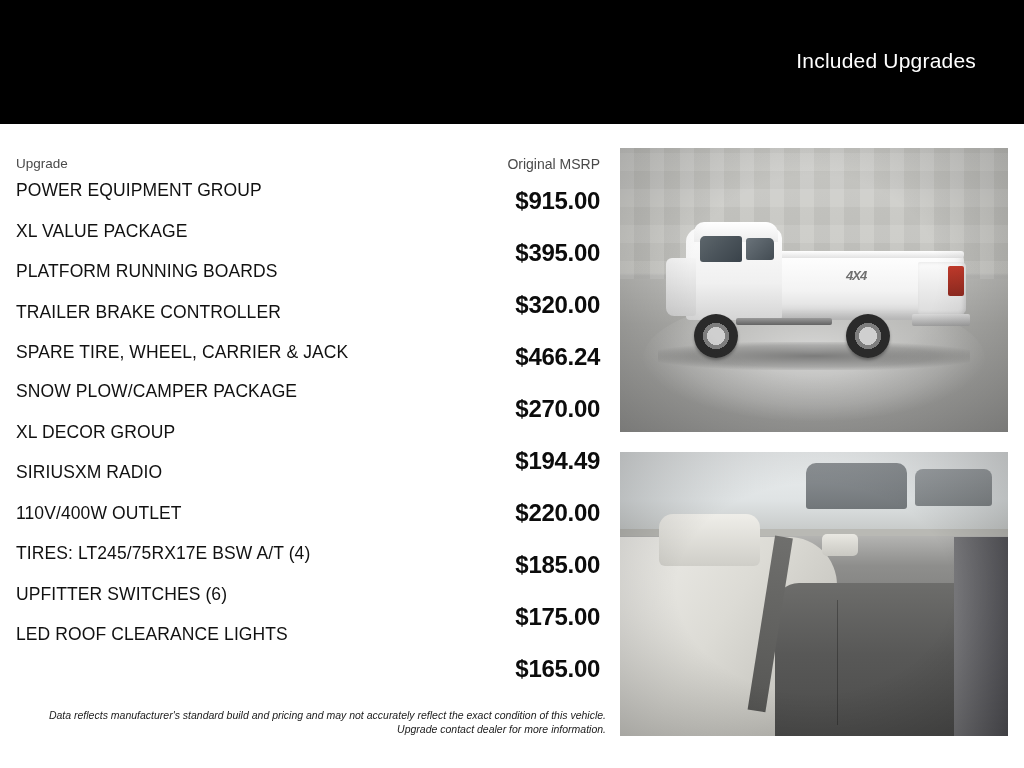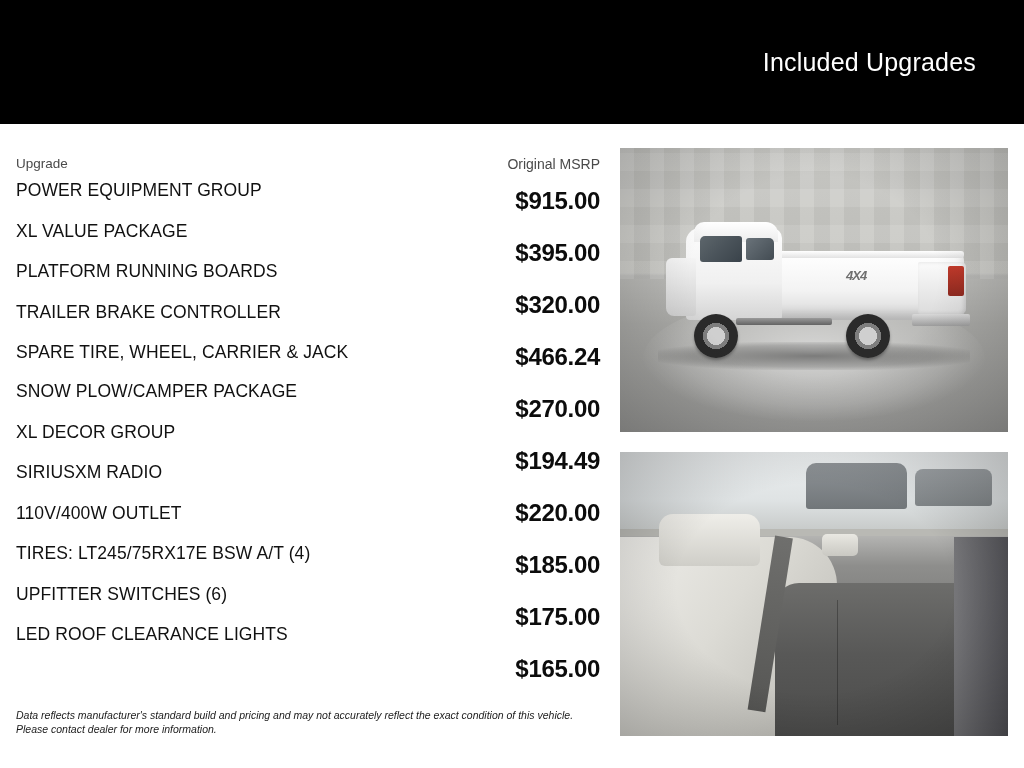--- a/index.html
+++ b/index.html
@@ -23,21 +23,21 @@
     left: 0; top: 0;
     width: 1024px;
     height: 124px;
     background: #000000;
   }
   .header-title {
     position: absolute;
     right: 48px;
     top: 50px;
     color: #ffffff;
-    font-size: 25px;
+    font-size: 21px;
     font-weight: 400;
     letter-spacing: 0.2px;
     line-height: 1;
   }
 
   
   .body {
     position: absolute;
     left: 0; top: 124px;
     width: 816px;
@@ -102,20 +102,21 @@
 
   .disclaimer {
     position: absolute;
     left: 16px;
     top: 584px;
     width: 590px;
     font-size: 10.5px;
     font-style: italic;
     color: #1a1a1a;
     line-height: 14px;
+    text-align: right;
   }
 
   
   .photos {
     position: absolute;
     left: 620px;
     top: 24px;
     width: 388px;
   }
   .photo {
@@ -390,21 +391,21 @@
           <div class="price-item">$220.00</div>
           <div class="price-item">$185.00</div>
           <div class="price-item">$175.00</div>
           <div class="price-item">$165.00</div>
         </div>
       </div>
     </div>
 
     <div class="disclaimer">
       <div>Data reflects manufacturer's standard build and pricing and may not accurately reflect the exact condition of this vehicle.</div>
-      <div>Please contact dealer for more information.</div>
+      <div>Upgrade contact dealer for more information.</div>
     </div>
 
     <div class="photos">
 
       <div class="photo">
         <div class="ext-bg"></div>
         <div class="ext-wall-tex"></div>
         <div class="ext-floor-glow"></div>
         <div class="truck">
           <div class="shadow"></div>

